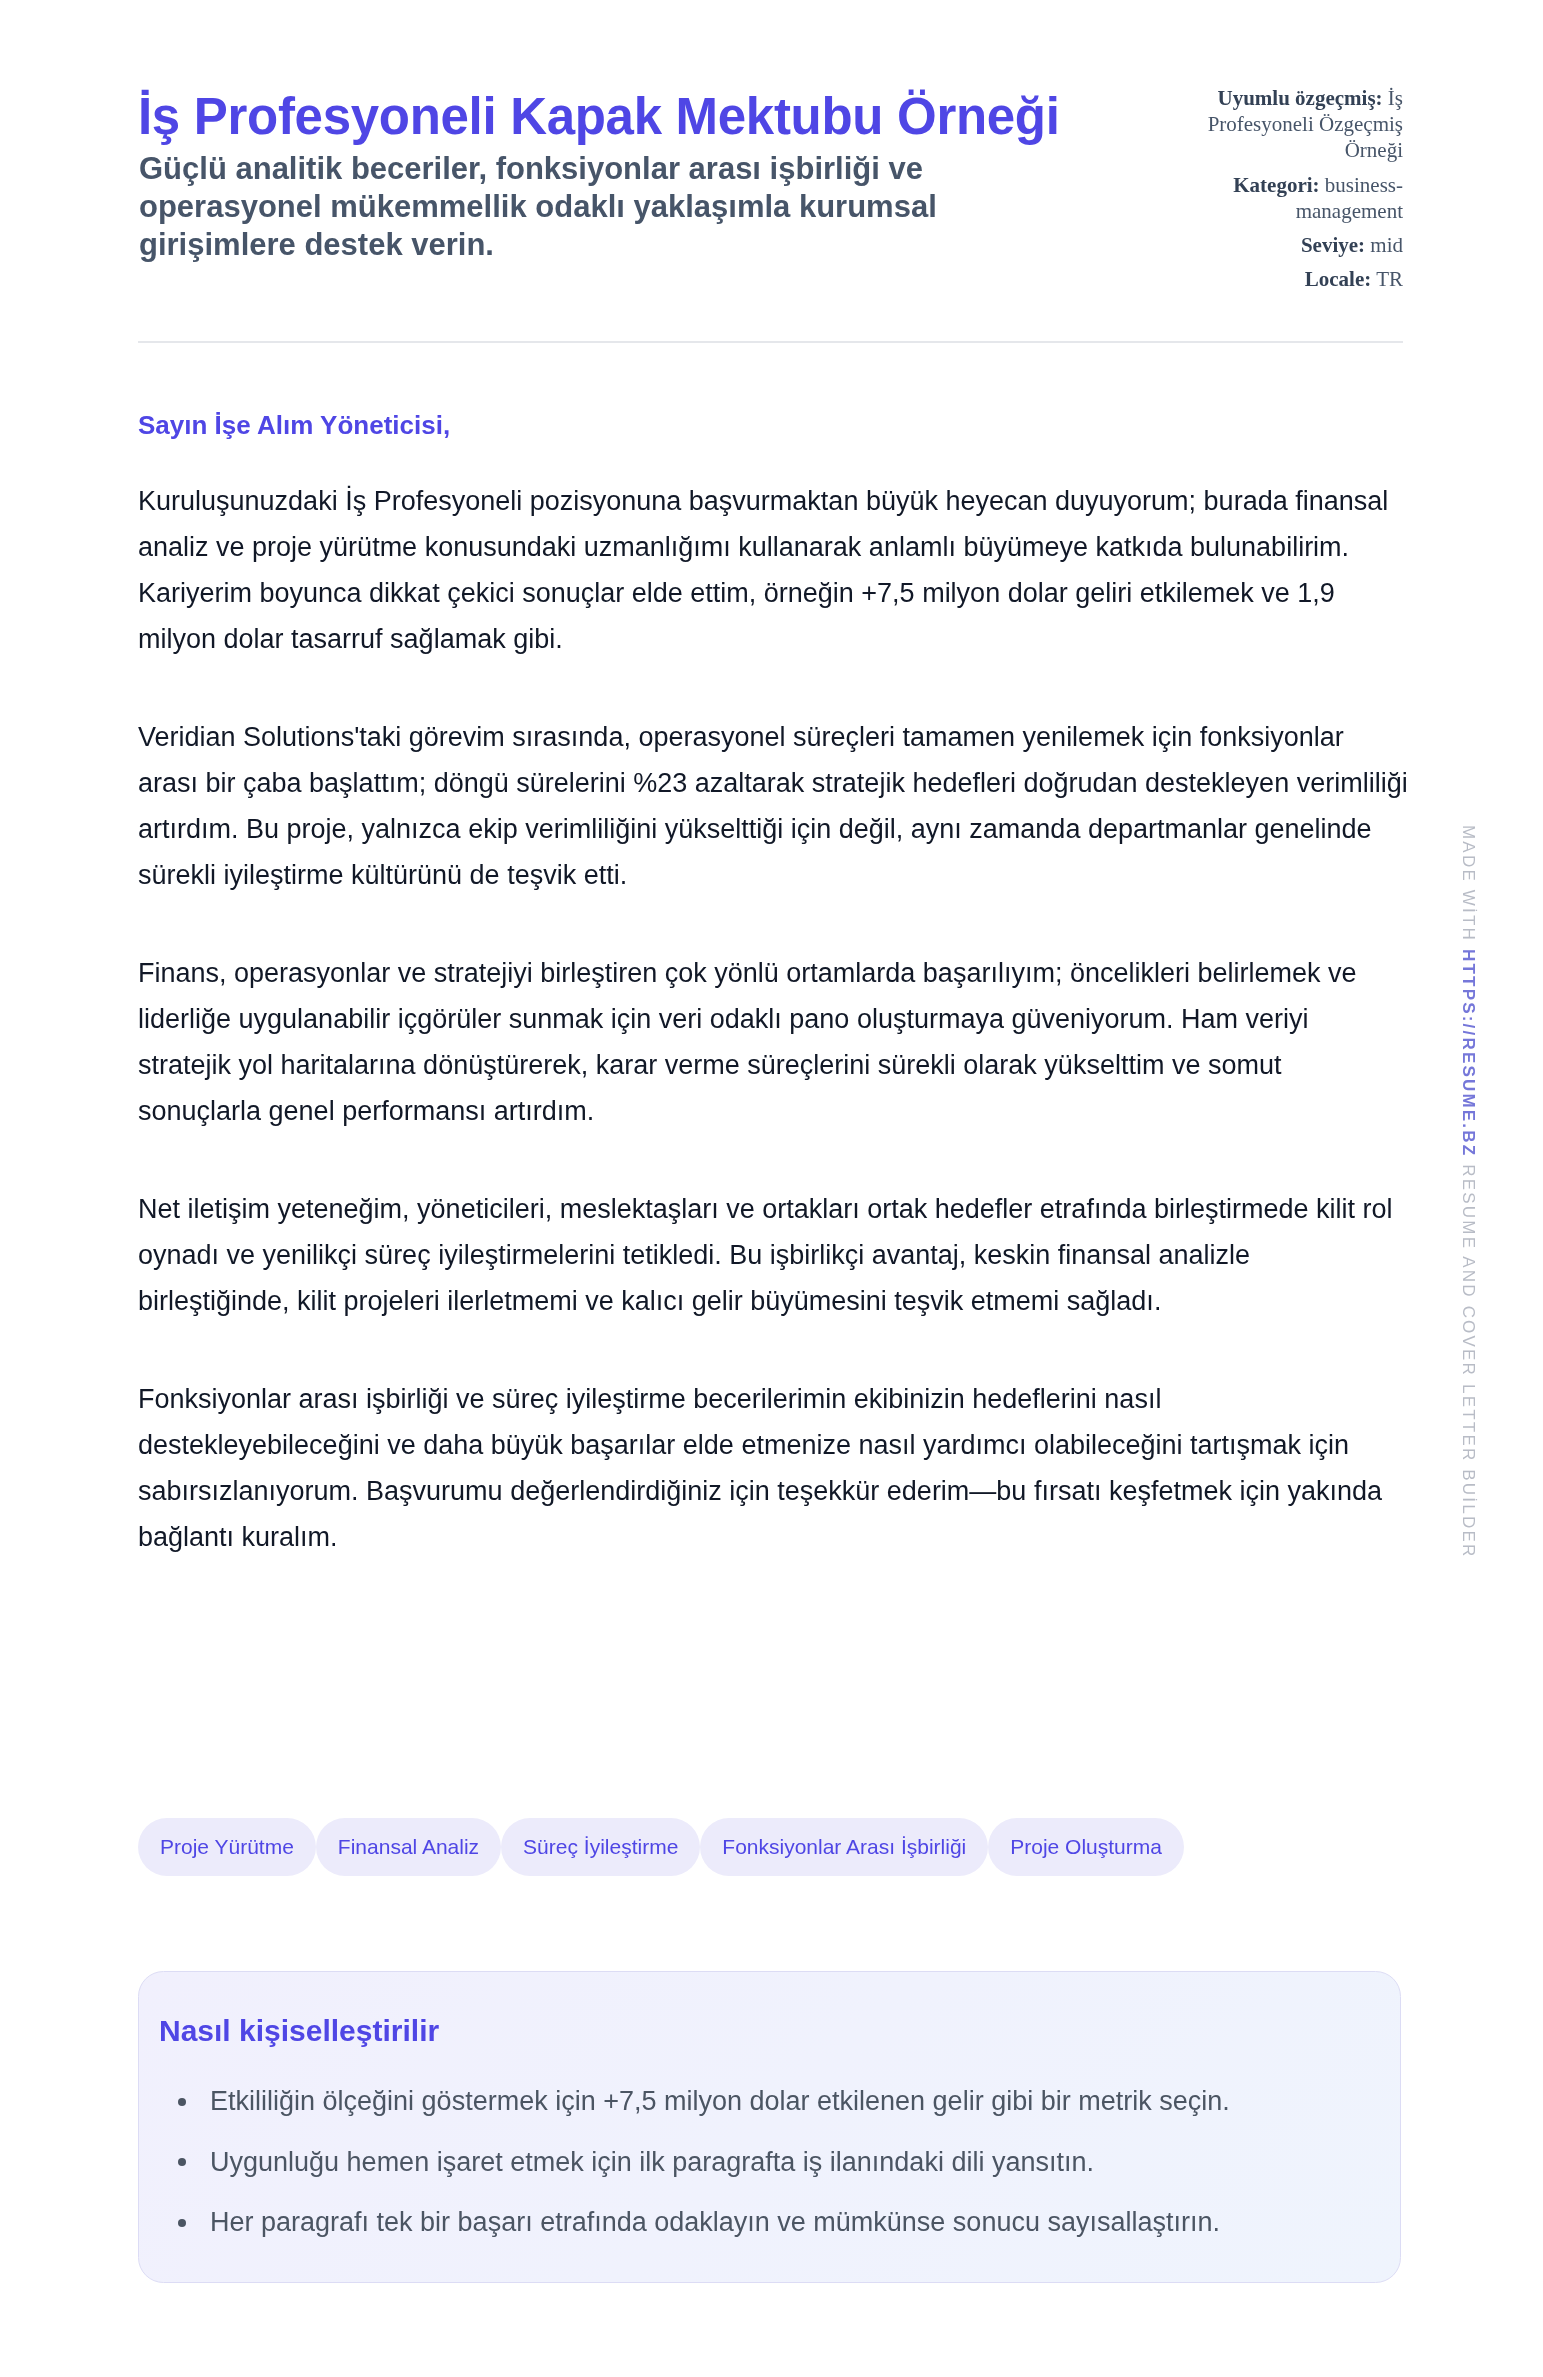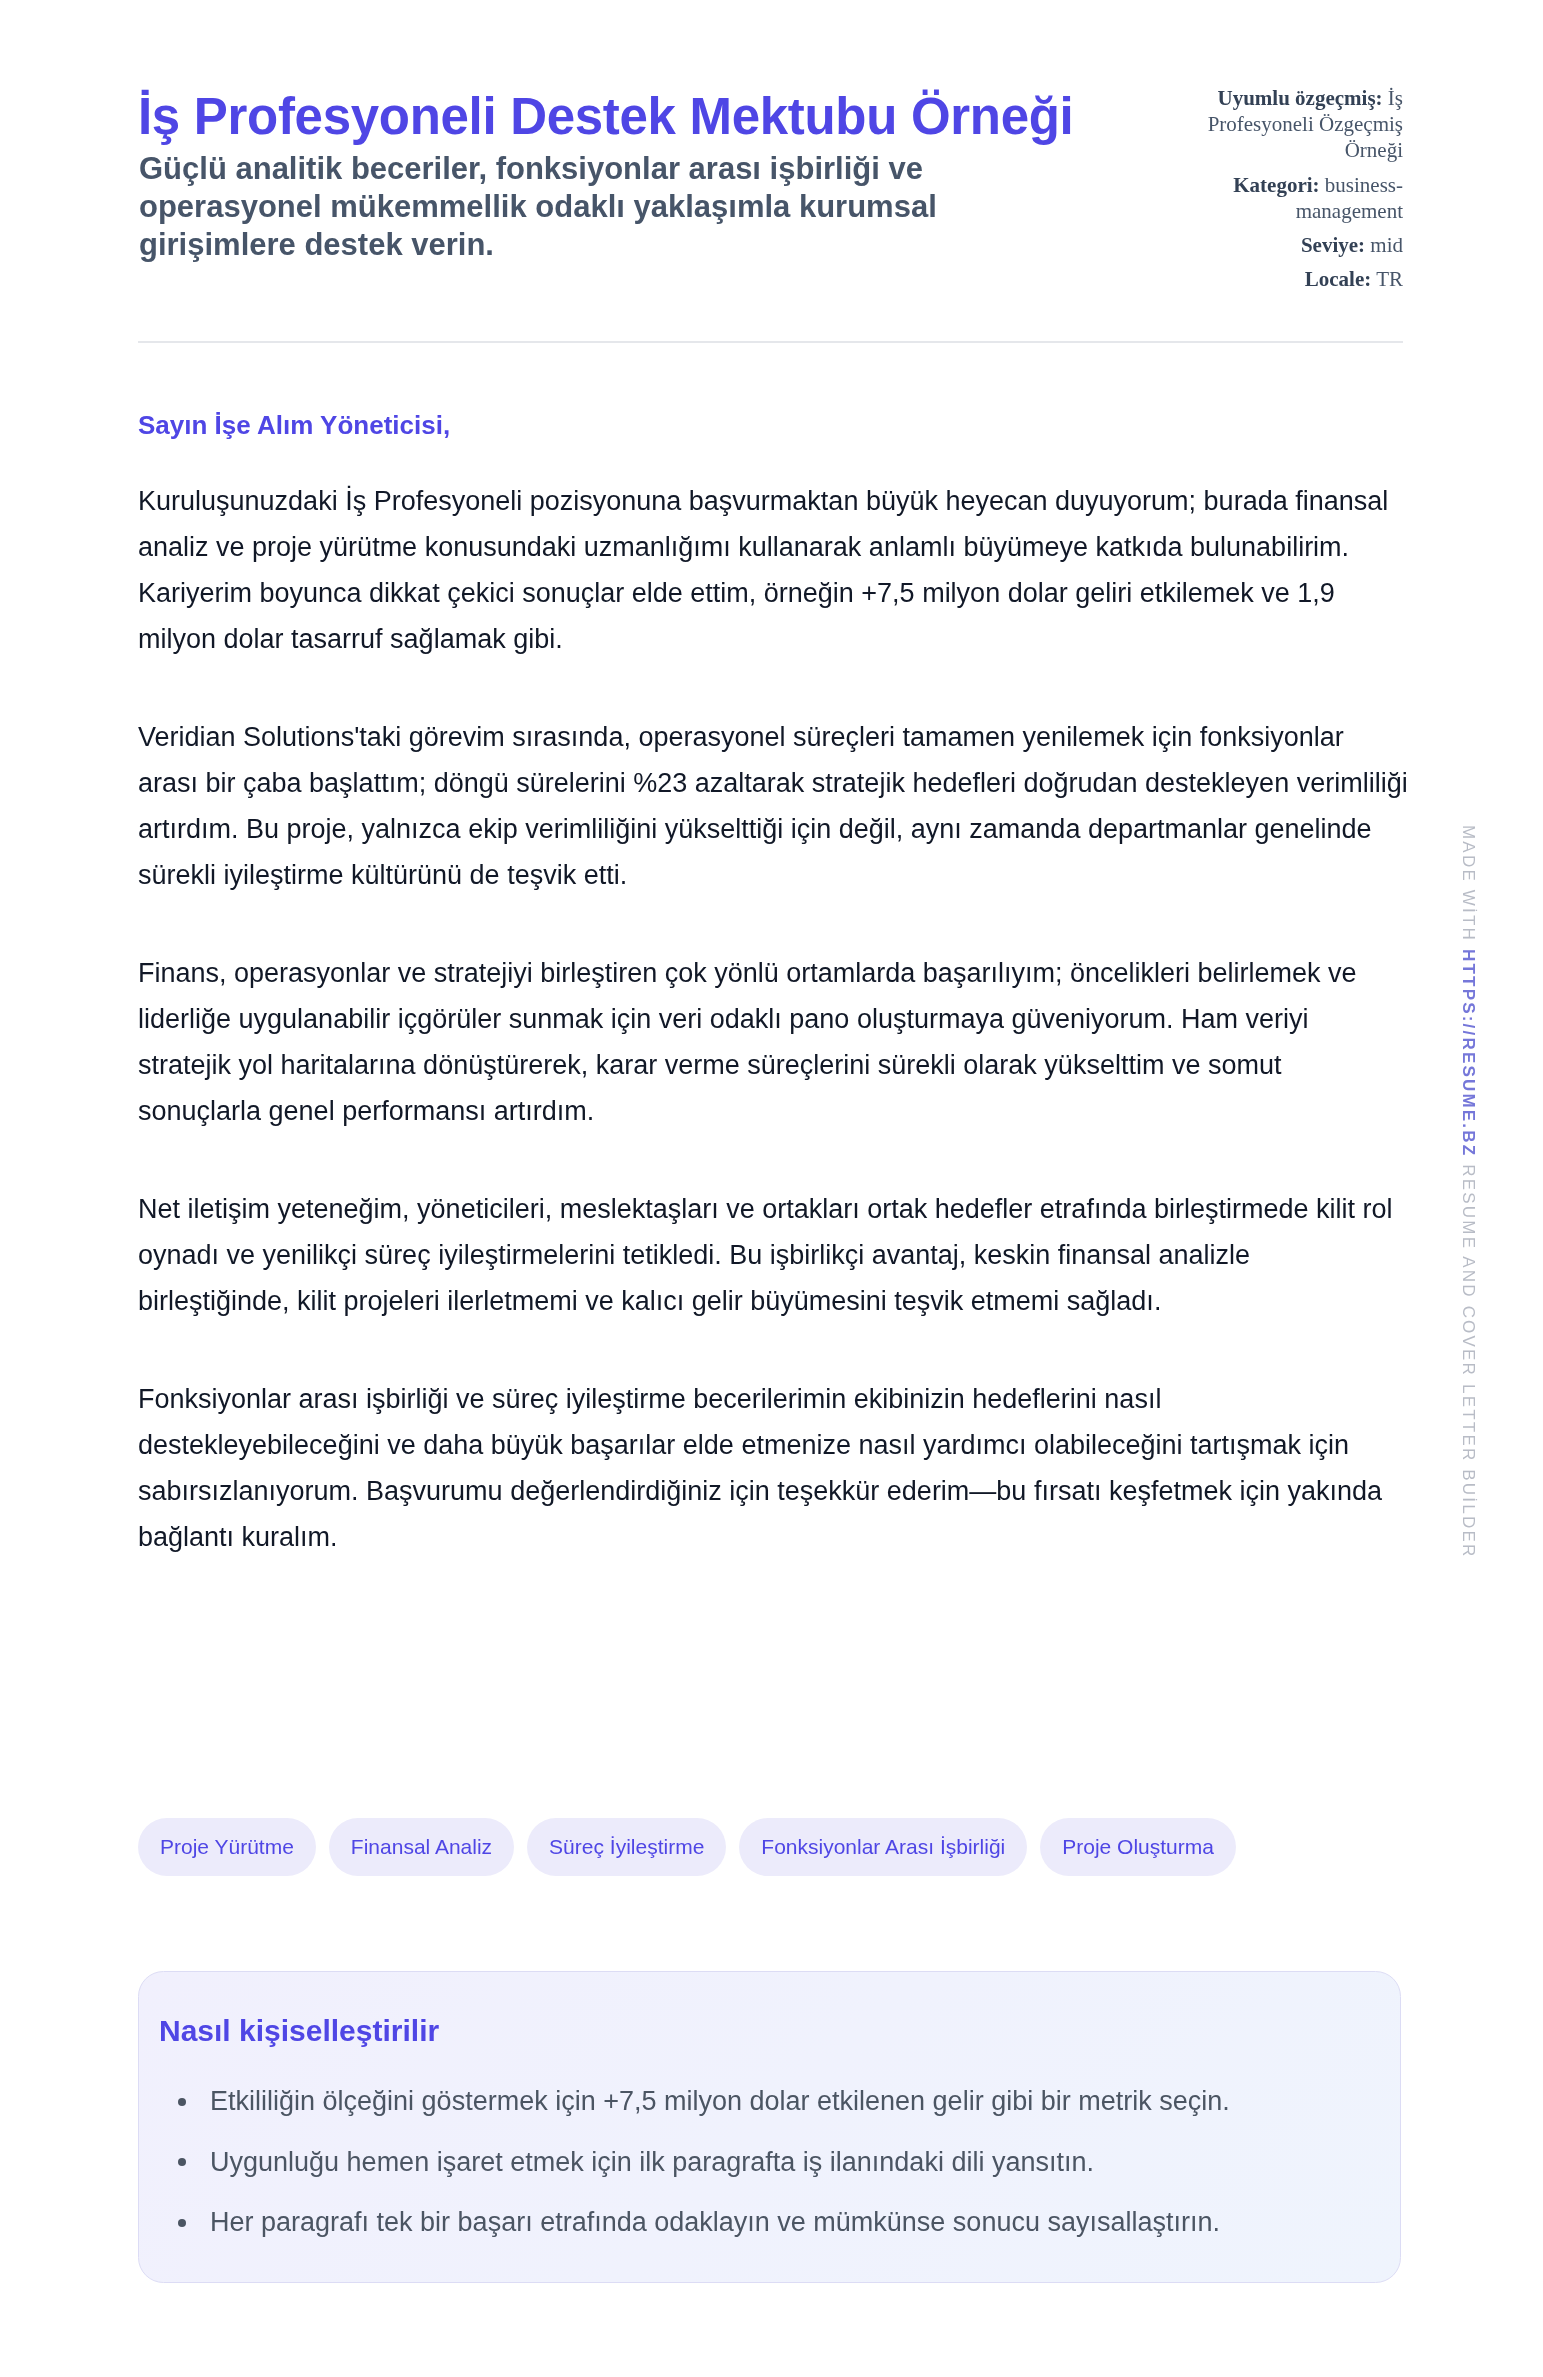--- a/index.html
+++ b/index.html
@@ -21,42 +21,42 @@
 
   .salutation { position: absolute; left: 0; top: 407px; margin: 0; font-size: 26px; font-weight: 700;
                 color: #4f46e5; line-height: 36px; }
   .body-text { position: absolute; left: 0; top: 478px; width: 1271px; font-size: 27px; line-height: 46px; color: #111827; }
   .body-text p { margin: 0 0 52px 0; }
 
   .signature { position: absolute; left: 0; top: 1648px; }
   .sig-name { font-size: 27px; font-weight: 700; color: #0f172a; line-height: 40px; }
   .sig-title { font-size: 27px; color: #475569; line-height: 40px; margin-top: 14.5px; }
 
-  .chips { position: absolute; left: 0; top: 1818px; display: flex; gap: 13px; }
+  .chips { position: absolute; left: 0; top: 1818px; display: flex; gap: 0; }
   .chip { background: #ecebfb; color: #4f46e5; font-size: 21px; font-weight: 500; height: 58px; line-height: 58px;
           padding: 0 22px; border-radius: 29px; white-space: nowrap; cursor: pointer; }
 
   .tips { position: absolute; left: 0; top: 1971px; width: 1263px; height: 312px; border: 1.4px solid #dcdcf5;
           border-radius: 25.4px; background: linear-gradient(135deg, #f1f0fd 0%, #eff4fd 100%); box-sizing: border-box; }
   .tips-title { position: absolute; left: 20px; top: 42px; margin: 0; font-size: 30px; font-weight: 700; color: #4f46e5; text-align: center; }
   .tips-list { position: absolute; left: 36px; top: 111px; margin: 0; padding: 0; list-style: none; }
   .tips-list li { position: relative; padding-left: 35px; font-size: 27px; color: #4b5563; line-height: 36px; margin-bottom: 24.5px; }
   .tips-list li::before { content: ""; position: absolute; left: 2.7px; top: 14.5px; width: 8.2px; height: 8.2px; border-radius: 50%; background: #4b5563; }
 
   .watermark { position: absolute; left: 1458px; top: 825px; writing-mode: vertical-rl; font-size: 17px;
                letter-spacing: 2.2px; color: #b8bcc6; white-space: nowrap; }
   .watermark .wm-link { color: #7577d9; font-weight: 700; margin: 0 12.7px; }
 </style>
 </head>
 <body>
 
 <div class="page">
 
   <div class="header">
-    <h1 class="title">İş Profesyoneli Destek Mektubu Örneği</h1>
+    <h1 class="title">İş Profesyoneli Kapak Mektubu Örneği</h1>
     <p class="subtitle">Güçlü analitik beceriler, fonksiyonlar arası işbirliği ve operasyonel mükemmellik odaklı yaklaşımla kurumsal girişimlere destek verin.</p>
 
     <div class="meta">
       <div class="meta-row">
         <b>Uyumlu özgeçmiş:</b>
         <span>İş Profesyoneli Özgeçmiş Örneği</span>
       </div>
       <div class="meta-row">
         <b>Kategori:</b>
         <span>business-management</span>

